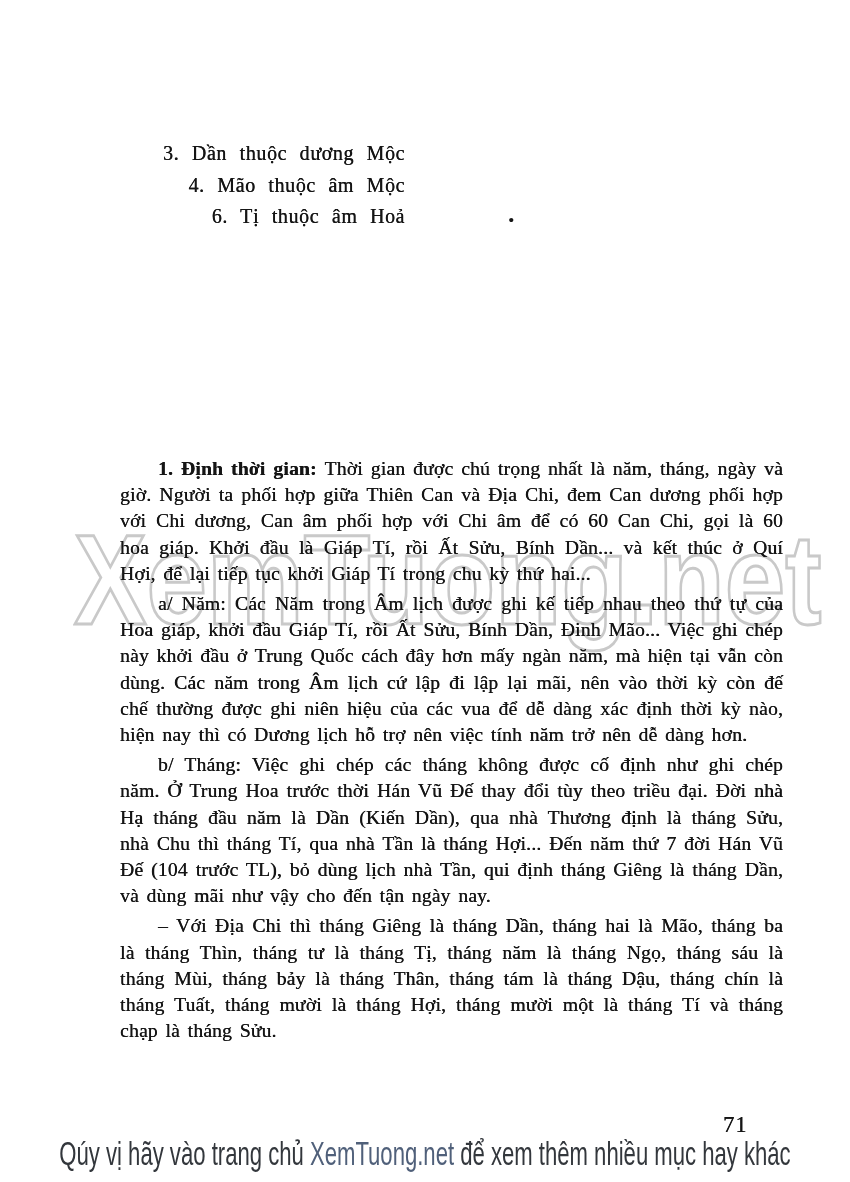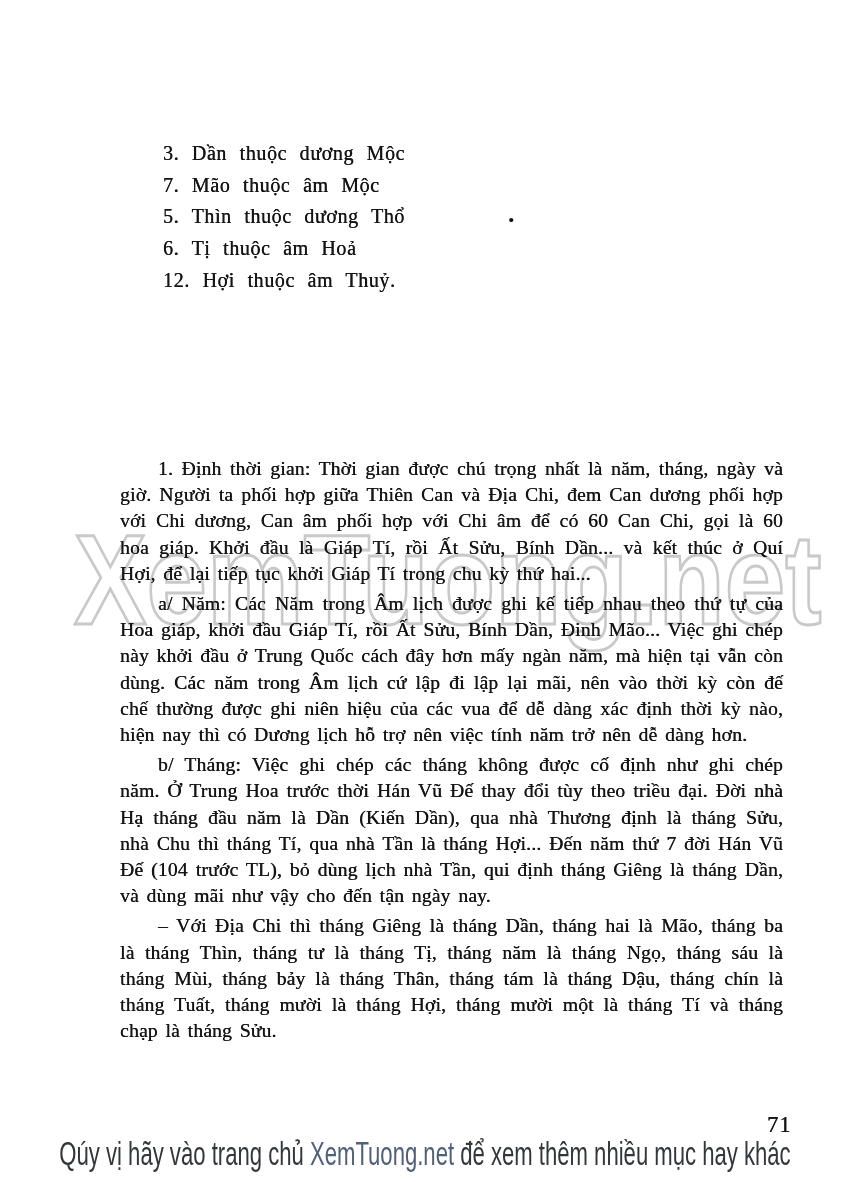--- a/index.html
+++ b/index.html
@@ -34,21 +34,21 @@
     position:absolute;
     left:163px; top:138px;
     z-index:1;
     margin:0; padding:0;
     list-style:none;
     font-size:20px;
     letter-spacing:0.6px;
     word-spacing:7px;
     text-shadow:0.3px 0 0 currentColor;
   }
-  .zodiac-list li { height:31.7px; line-height:31.7px; }
+  .zodiac-list li { height:31.7px; line-height:31.7px;text-align:right; }
 
   
   .stray-dot {
     position:absolute;
     left:508px; top:201px;
     z-index:1;
     font-size:26px;
     font-weight:700;
     line-height:1;
   }
@@ -60,30 +60,29 @@
     width:663px;
     z-index:1;
     font-size:19.6px;
     line-height:26.2px;
     text-align:justify;
     letter-spacing:0.2px;
     word-spacing:2.5px;
     text-shadow:0.3px 0 0 currentColor;
   }
   .content p { margin:0 0 4px 0; text-indent:38px; }
-  .content p b { font-weight:400; }
+  .content p b { font-weight:700; }
 
   .page-number {
     position:absolute;
     left:723px; top:1112px;
     z-index:1;
     font-size:22.5px;
     letter-spacing:1px;
     text-shadow:0.3px 0 0 currentColor;
-    margin-left:44px;
   }
 
   
   .footer {
     position:absolute;
     left:50%; top:1134px;
     z-index:1;
     transform:translateX(-50%) scaleX(0.65);
     transform-origin:center top;
     white-space:nowrap;
@@ -95,24 +94,22 @@
 </style>
 </head>
 <body>
 
 <div class="page">
 
   <div class="watermark">XemTuong.net</div>
 
   <ol class="zodiac-list">
     <li>3. Dần thuộc dương Mộc</li>
-    <li>7. Mão thuộc âm Mộc</li>
-    <li>5. Thìn thuộc dương Thổ</li>
+    <li>4. Mão thuộc âm Mộc</li>
     <li>6. Tị thuộc âm Hoả</li>
-    <li>12. Hợi thuộc âm Thuỷ.</li>
   </ol>
 
   <span class="stray-dot">.</span>
 
   <div class="content">
     <p><b>1. Định thời gian: </b><span>Thời gian được chú trọng nhất là năm, tháng, ngày và giờ. Người ta phối hợp giữa Thiên Can và Địa Chi, đem Can dương phối hợp với Chi dương, Can âm phối hợp với Chi âm để có 60 Can Chi, gọi là 60 hoa giáp. Khởi đầu là Giáp Tí, rồi Ất Sửu, Bính Dần... và kết thúc ở Quí Hợi, để lại tiếp tục khởi Giáp Tí trong chu kỳ thứ hai...</span></p>
     <p><span>a/ Năm: Các Năm trong Âm lịch được ghi kế tiếp nhau theo thứ tự của Hoa giáp, khởi đầu Giáp Tí, rồi Ất Sửu, Bính Dần, Đinh Mão... Việc ghi chép này khởi đầu ở Trung Quốc cách đây hơn mấy ngàn năm, mà hiện tại vẫn còn dùng. Các năm trong Âm lịch cứ lập đi lập lại mãi, nên vào thời kỳ còn đế chế thường được ghi niên hiệu của các vua để dễ dàng xác định thời kỳ nào, hiện nay thì có Dương lịch hỗ trợ nên việc tính năm trở nên dễ dàng hơn.</span></p>
     <p><span>b/ Tháng: Việc ghi chép các tháng không được cố định như ghi chép năm. Ở Trung Hoa trước thời Hán Vũ Đế thay đổi tùy theo triều đại. Đời nhà Hạ tháng đầu năm là Dần (Kiến Dần), qua nhà Thương định là tháng Sửu, nhà Chu thì tháng Tí, qua nhà Tần là tháng Hợi... Đến năm thứ 7 đời Hán Vũ Đế (104 trước TL), bỏ dùng lịch nhà Tần, qui định tháng Giêng là tháng Dần, và dùng mãi như vậy cho đến tận ngày nay.</span></p>
     <p><span>– Với Địa Chi thì tháng Giêng là tháng Dần, tháng hai là Mão, tháng ba là tháng Thìn, tháng tư là tháng Tị, tháng năm là tháng Ngọ, tháng sáu là tháng Mùi, tháng bảy là tháng Thân, tháng tám là tháng Dậu, tháng chín là tháng Tuất, tháng mười là tháng Hợi, tháng mười một là tháng Tí và tháng chạp là tháng Sửu.</span></p>
   </div>

